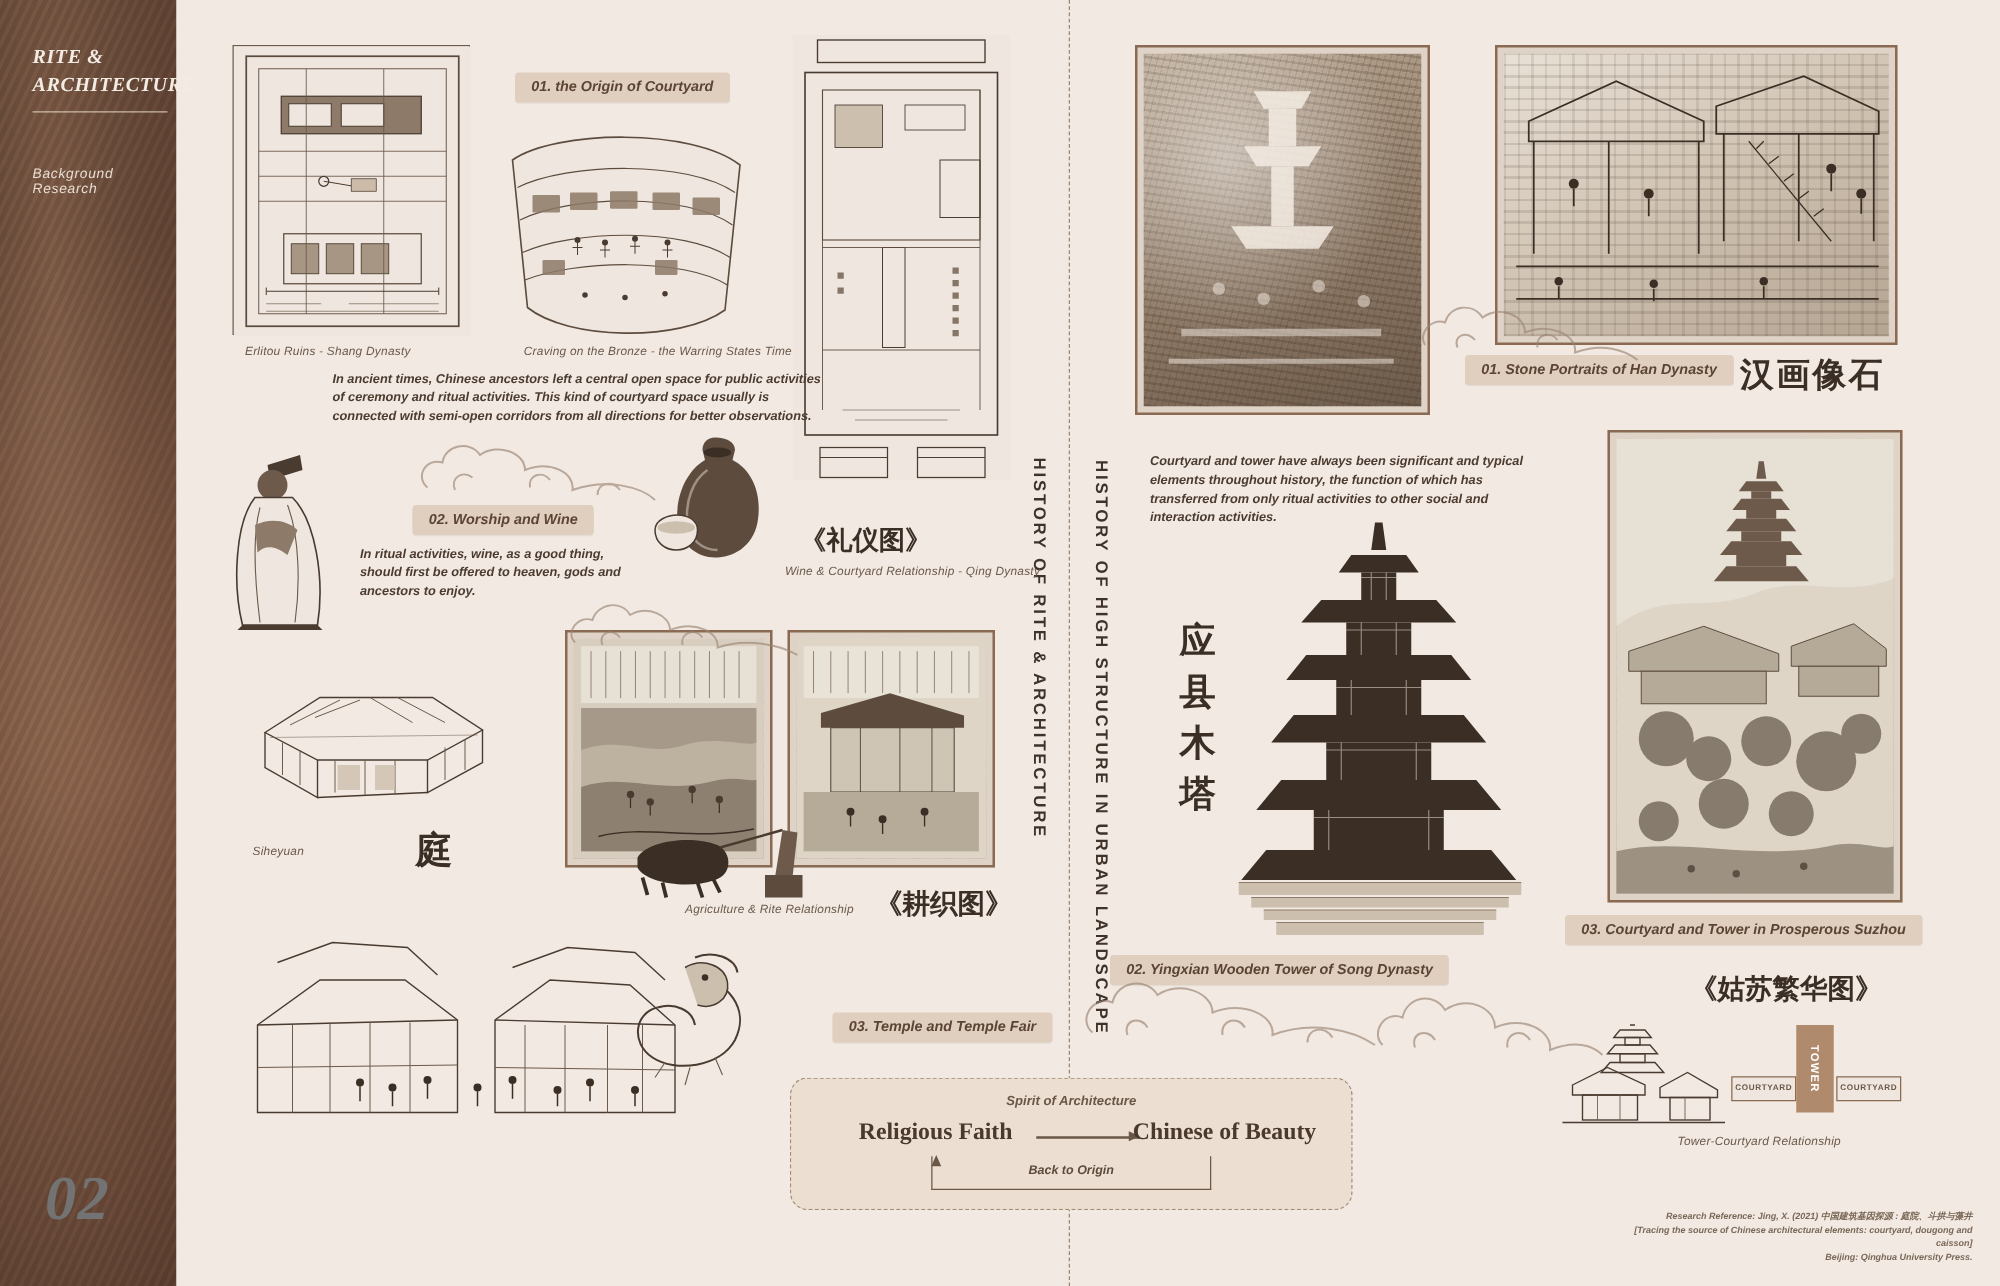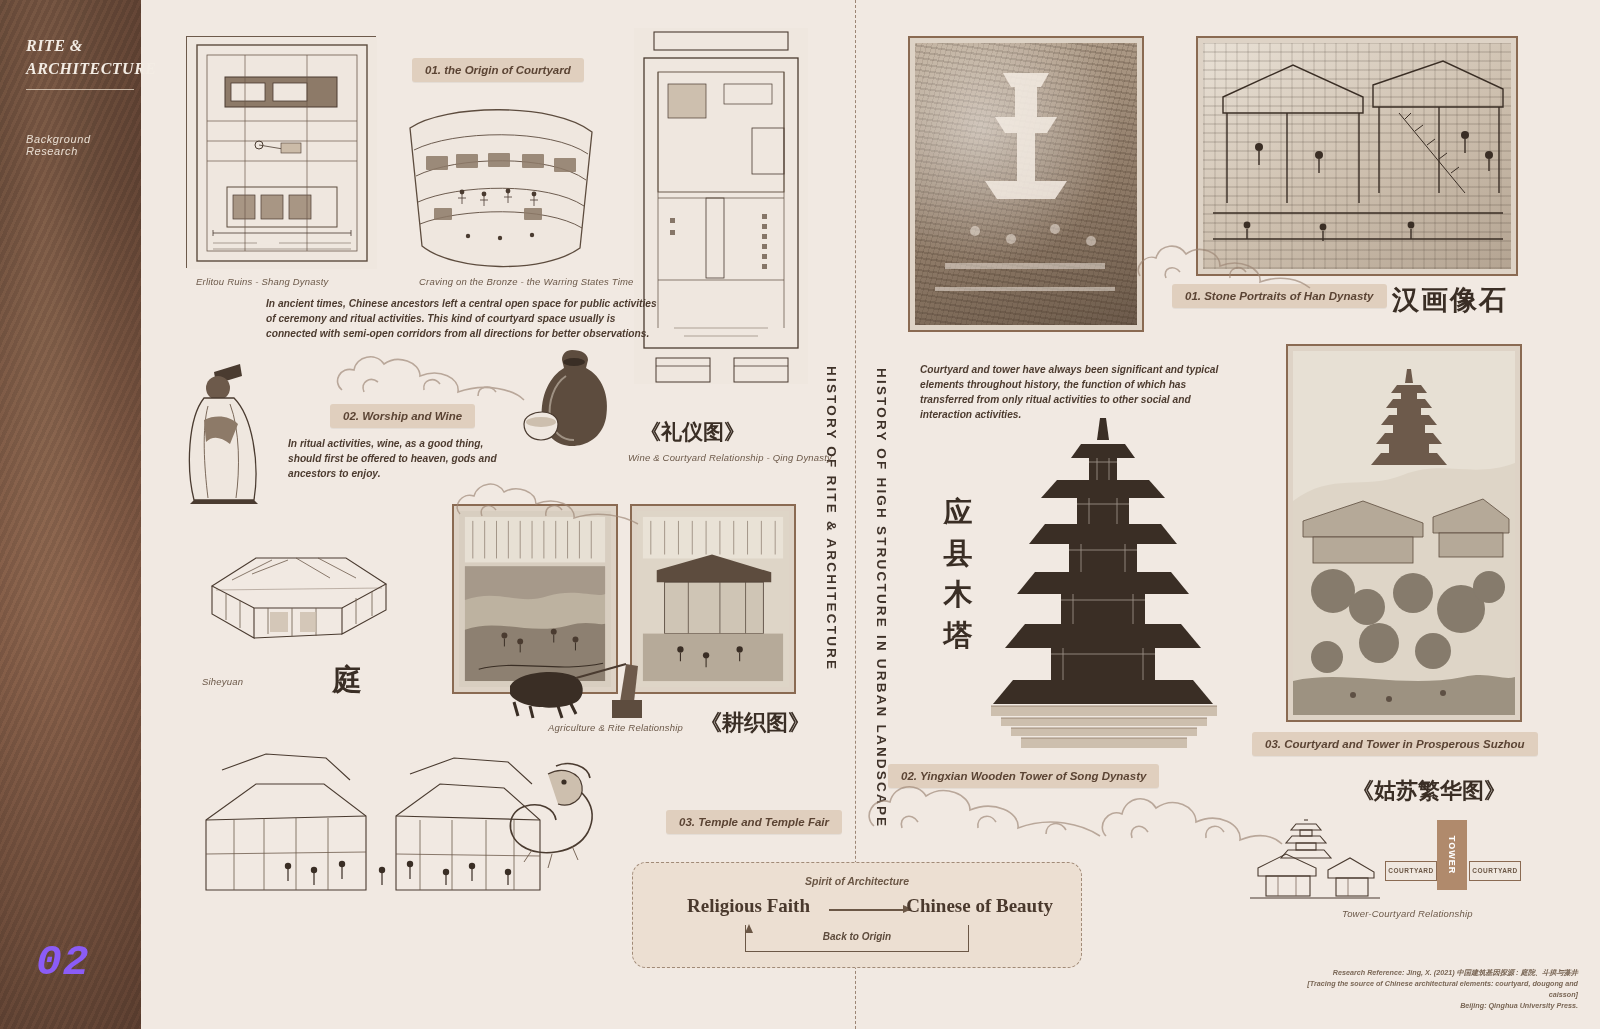--- a/index.html
+++ b/index.html
@@ -35,22 +35,22 @@
     line-height:23px;
   }
   .brand .rule{
     width:108px;height:1px;background:#e4d6c6;margin:9px 0 6px;opacity:.8;
   }
   .brand .sub{
     font-size:11px;font-style:italic;letter-spacing:.6px;color:#eadfd3;margin-top:43px;
   }
   .pagenum{
     position:absolute;left:36px;bottom:42px;z-index:3;
-    font-family:Liberation Mono, monospace;
-    font-size:43px;font-weight:bold;font-style:italic;color:#8b5cf6;
+    font-family:Liberation Serif, serif;
+    font-size:50px;font-weight:bold;font-style:italic;color:#737373;
     letter-spacing:1px;
   }
 
   
   .vdivider{
     position:absolute;left:855px;top:0;height:1029px;width:0;
     border-left:1.6px dashed #9c8574;
   }
   .vtitle{
     position:absolute;writing-mode:vertical-rl;

